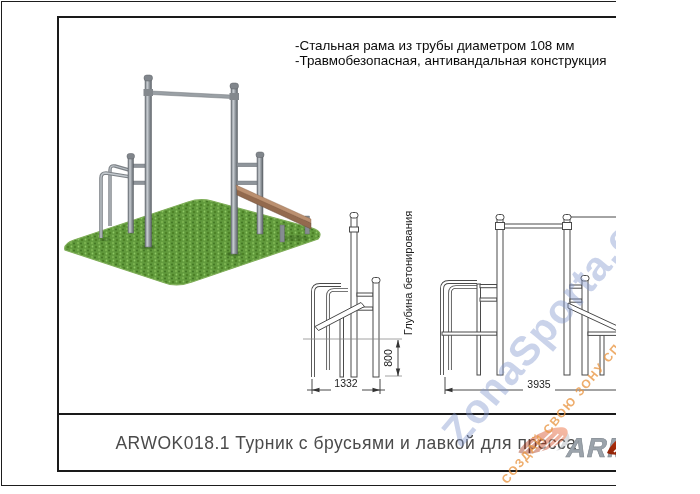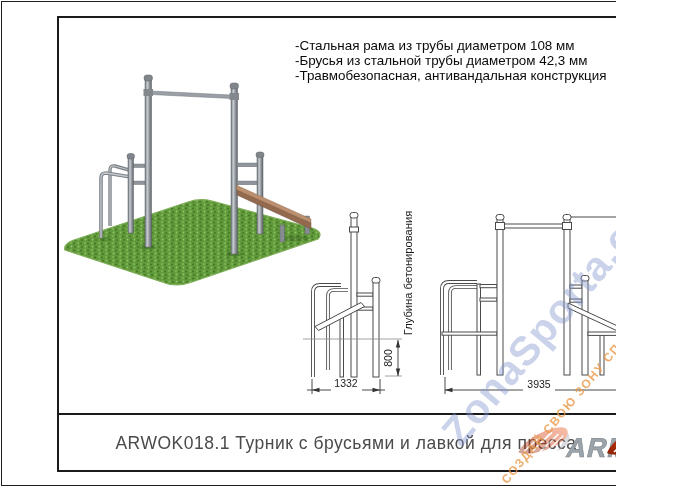--- a/index.html
+++ b/index.html
@@ -105,21 +105,20 @@
       <rect x="185" y="139" width="20" height="3.8" fill="#8f959b" stroke="#6b7076" stroke-width="0.4"></rect>
       <rect x="228" y="183" width="4.5" height="17" fill="#868c92" stroke="#5c6167" stroke-width="0.4"></rect>
       <rect x="253" y="174" width="4.5" height="18" fill="#868c92" stroke="#5c6167" stroke-width="0.4"></rect>
       <polygon points="185,147 259,181 259,187 185,153" fill="#936a4e" stroke="#6b4c38" stroke-width="0.5"></polygon>
       <polygon points="184,143 259,177 259,181 185,148" fill="#bb9070" stroke="#8a6247" stroke-width="0.4"></polygon>
     </g>
   </svg>
 
   <div class="specs">
     <p class="spec-line">-Стальная рама из трубы диаметром 108 мм</p>
-    <p class="spec-line">-Брусья из стальной трубы диаметром 42,3 мм</p>
     <p class="spec-line">-Травмобезопасная, антивандальная конструкция</p>
   </div>
 
   <svg class="svg-abs" style="left:303px;top:196px" width="135" height="205" viewBox="0 0 135 205">
     <g stroke="#4a4a4a" stroke-width="1" fill="#fff">
 
       <g fill="none">
         <path d="M10,181 V96 Q10,89 17,89 H38" stroke-width="4"></path>
         <path d="M10,181 V96 Q10,89 17,89 H38" stroke="#fff" stroke-width="2.2"></path>
         <path d="M25,174 V100 Q25,94 31,94 H45" stroke-width="3.6"></path>

